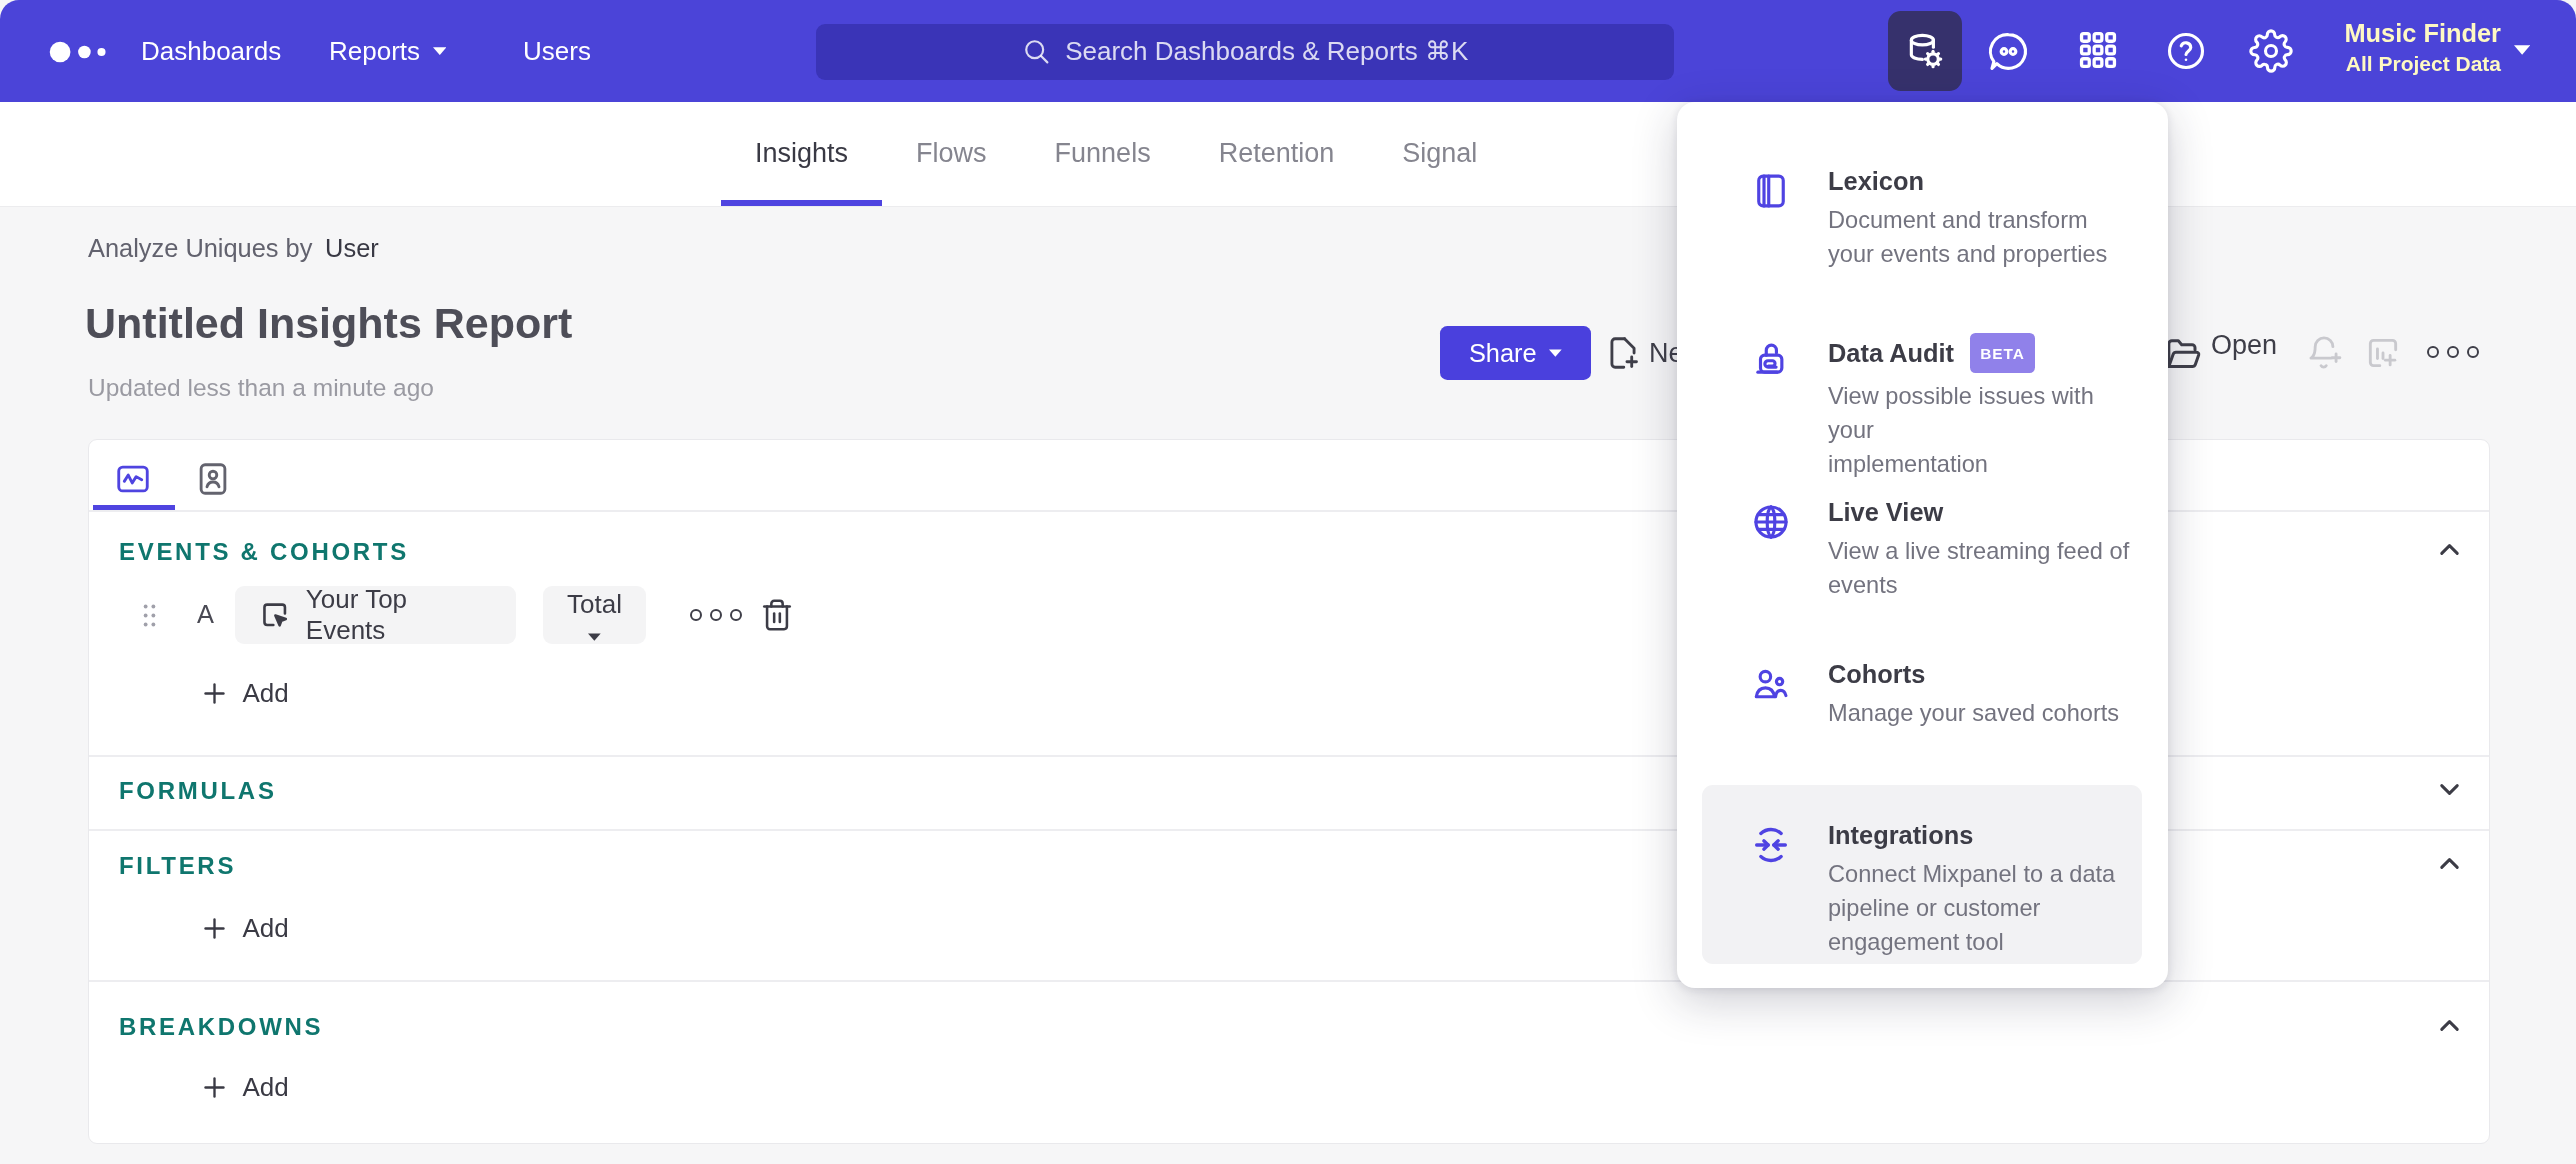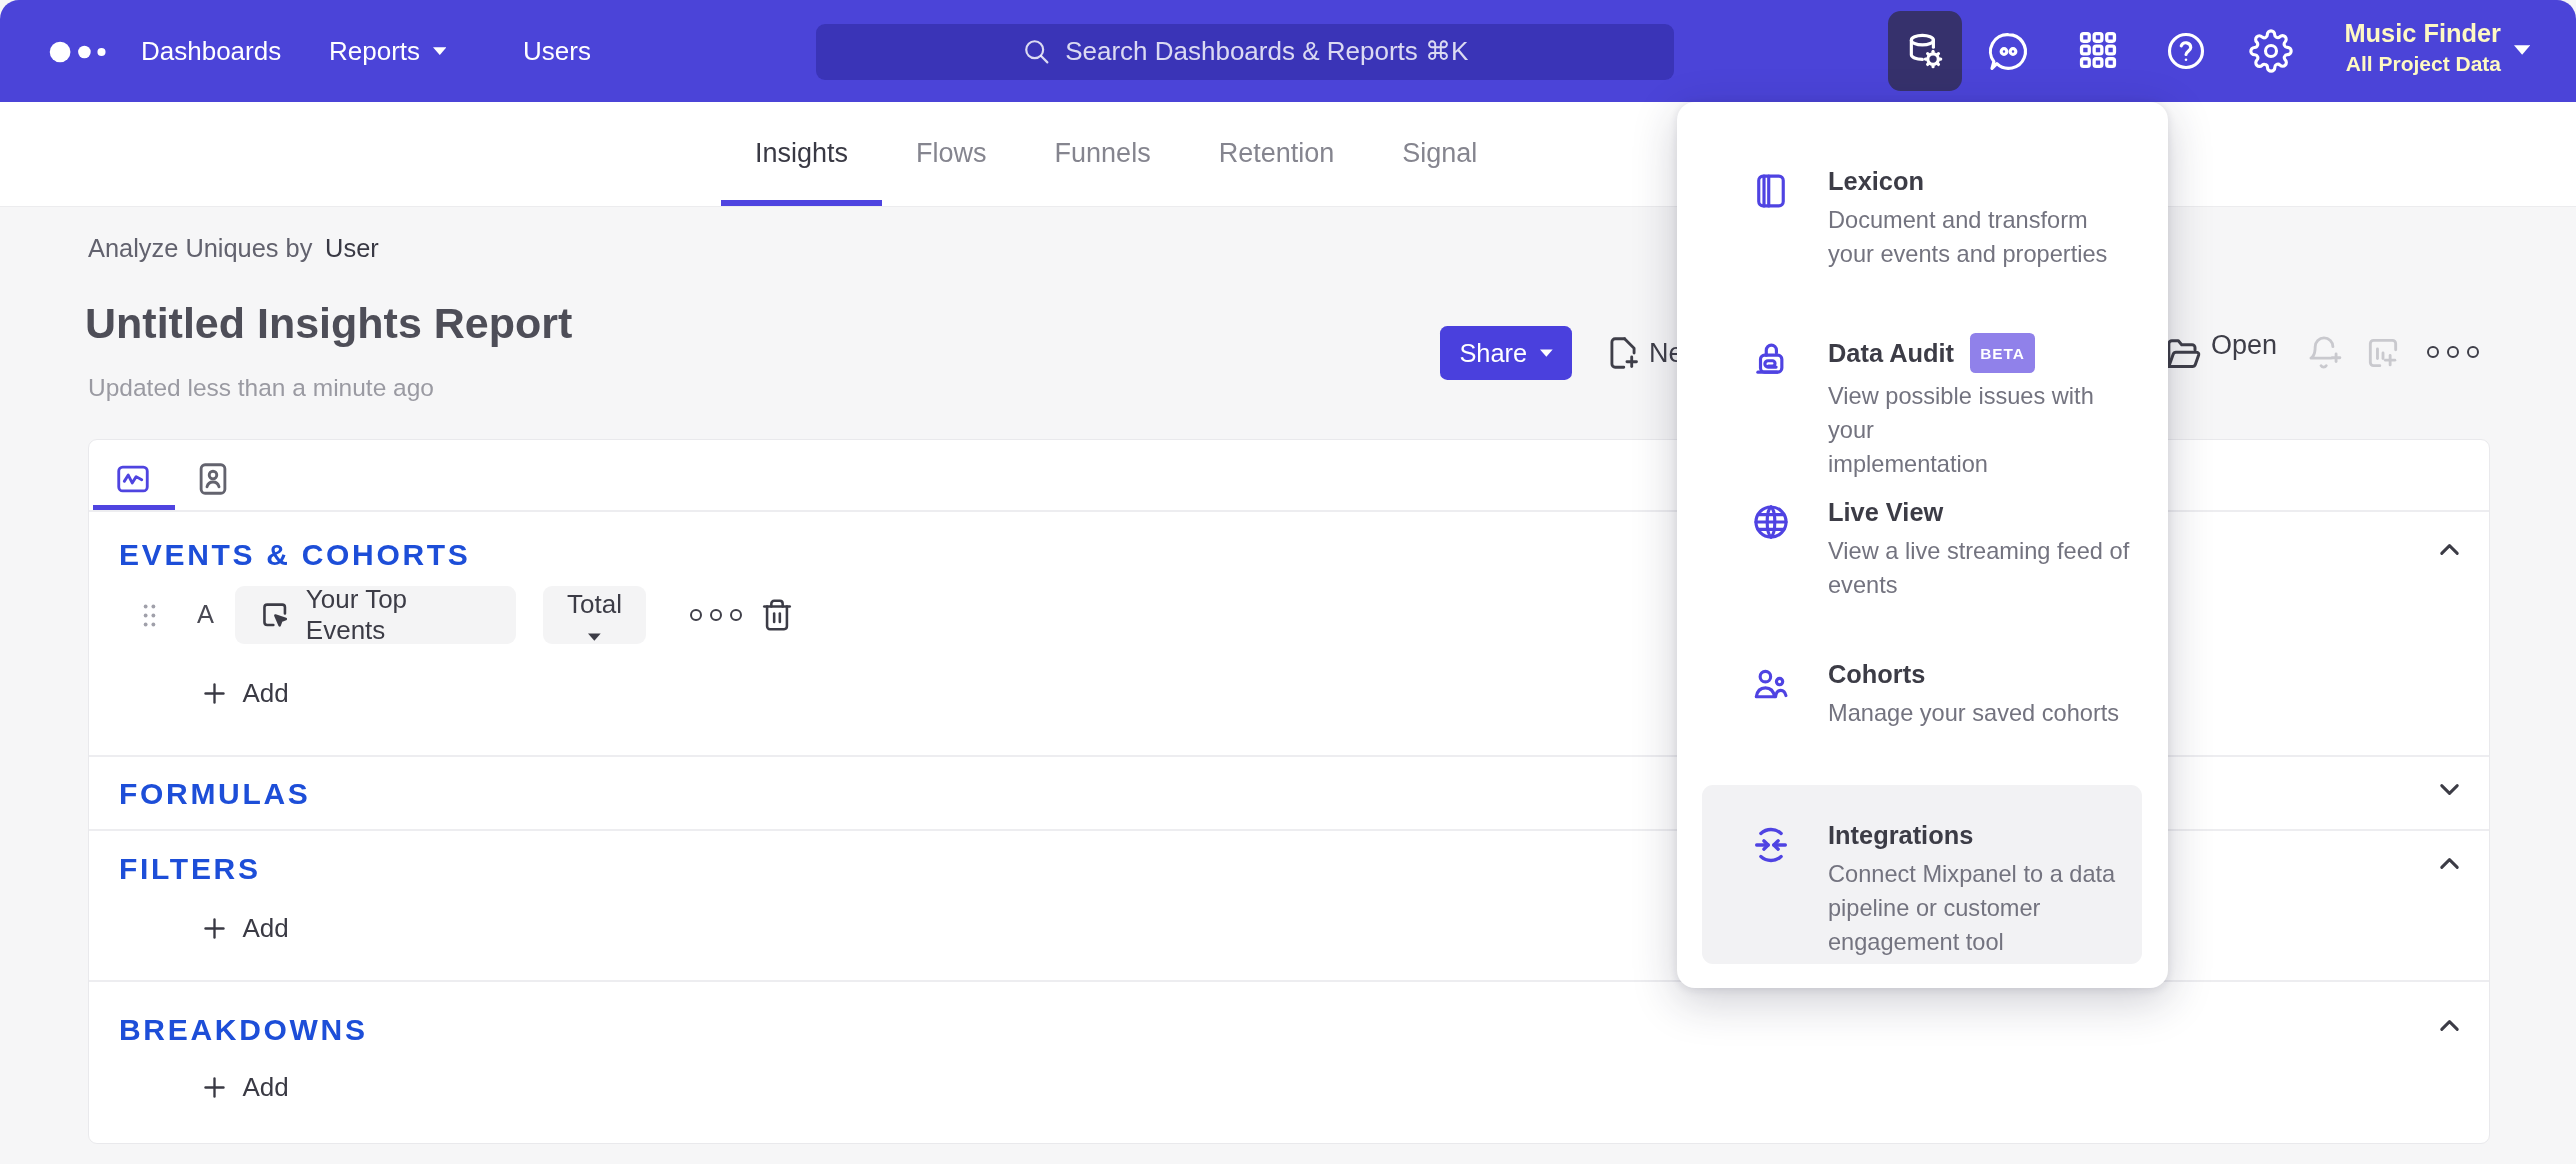--- a/index.html
+++ b/index.html
@@ -29,34 +29,34 @@
   .tab.active{color:#393944;font-weight:500;}
   .tab.active .tabline{position:absolute;left:0;right:0;bottom:-1.8px;height:6.3px;background:#4f44e0;}
 
   
   .crumb{position:absolute;left:88px;top:234px;font-size:25.4px;color:#62626e;display:flex;gap:12.7px;}
   .crumb b{color:#393944;font-weight:500;}
   .rtitle{position:absolute;left:85px;top:299px;font-size:43px;font-weight:700;color:#4e4e58;}
   .updated{position:absolute;left:88px;top:374px;font-size:24.5px;color:#9a9aa2;}
 
   
-  .sharebtn{position:absolute;left:1440px;top:326px;width:132px;height:54px;border-radius:7.3px;background:#4a40dd;
+  .sharebtn{position:absolute;left:1440px;top:326px;width:151px;height:54px;border-radius:7.3px;background:#4a40dd;
             display:flex;align-items:center;justify-content:center;gap:12.7px;color:#fff;font-size:25.4px;font-weight:500;cursor:pointer;}
   .actlabel{position:absolute;font-size:27px;font-weight:500;color:#3e3e48;cursor:pointer;}
   .acticon{position:absolute;cursor:pointer;}
   .gray{color:#c9c9ce;}
   .dark{color:#3f3f49;}
 
   
   .card{position:absolute;left:88px;top:439px;width:2402px;height:705px;background:#fff;border:1.8px solid #e9e9ec;border-radius:9px;box-sizing:border-box;}
   .cardtabs-line{position:absolute;left:0;top:70px;width:100%;height:1.8px;background:#ededf0;}
   .ctab1{position:absolute;left:25.4px;top:20px;color:#4f44e0;cursor:pointer;}
   .ctab2{position:absolute;left:105px;top:20px;color:#63636e;cursor:pointer;}
   .ctabline{position:absolute;left:3.6px;top:65px;width:82px;height:5.4px;background:#4f44e0;}
-  .sechead{position:absolute;font-size:30px;font-weight:600;letter-spacing:2.7px;color:#1d4ed8;}
+  .sechead{position:absolute;font-size:24px;font-weight:600;letter-spacing:2.7px;color:#0f766e;}
   .divider{position:absolute;left:0;width:100%;height:1.8px;background:#ededf0;}
   .pill{position:absolute;height:58px;border-radius:9px;background:#f4f4f5;display:flex;align-items:center;gap:14.5px;
         padding:0 23.6px;box-sizing:border-box;font-size:26px;font-weight:500;color:#3c3c46;cursor:pointer;}
   .addbtn{position:absolute;display:flex;align-items:center;gap:14.5px;font-size:26px;font-weight:500;color:#3a3a44;cursor:pointer;}
   .rowletter{position:absolute;font-size:25.4px;font-weight:500;color:#4a4a54;}
   .chev{position:absolute;color:#3c3c46;cursor:pointer;}
   .dots3{display:flex;gap:8.2px;align-items:center;}
   .dots3 i{display:block;width:11.8px;height:11.8px;border:2.7px solid currentColor;border-radius:50%;box-sizing:border-box;}
 
   

